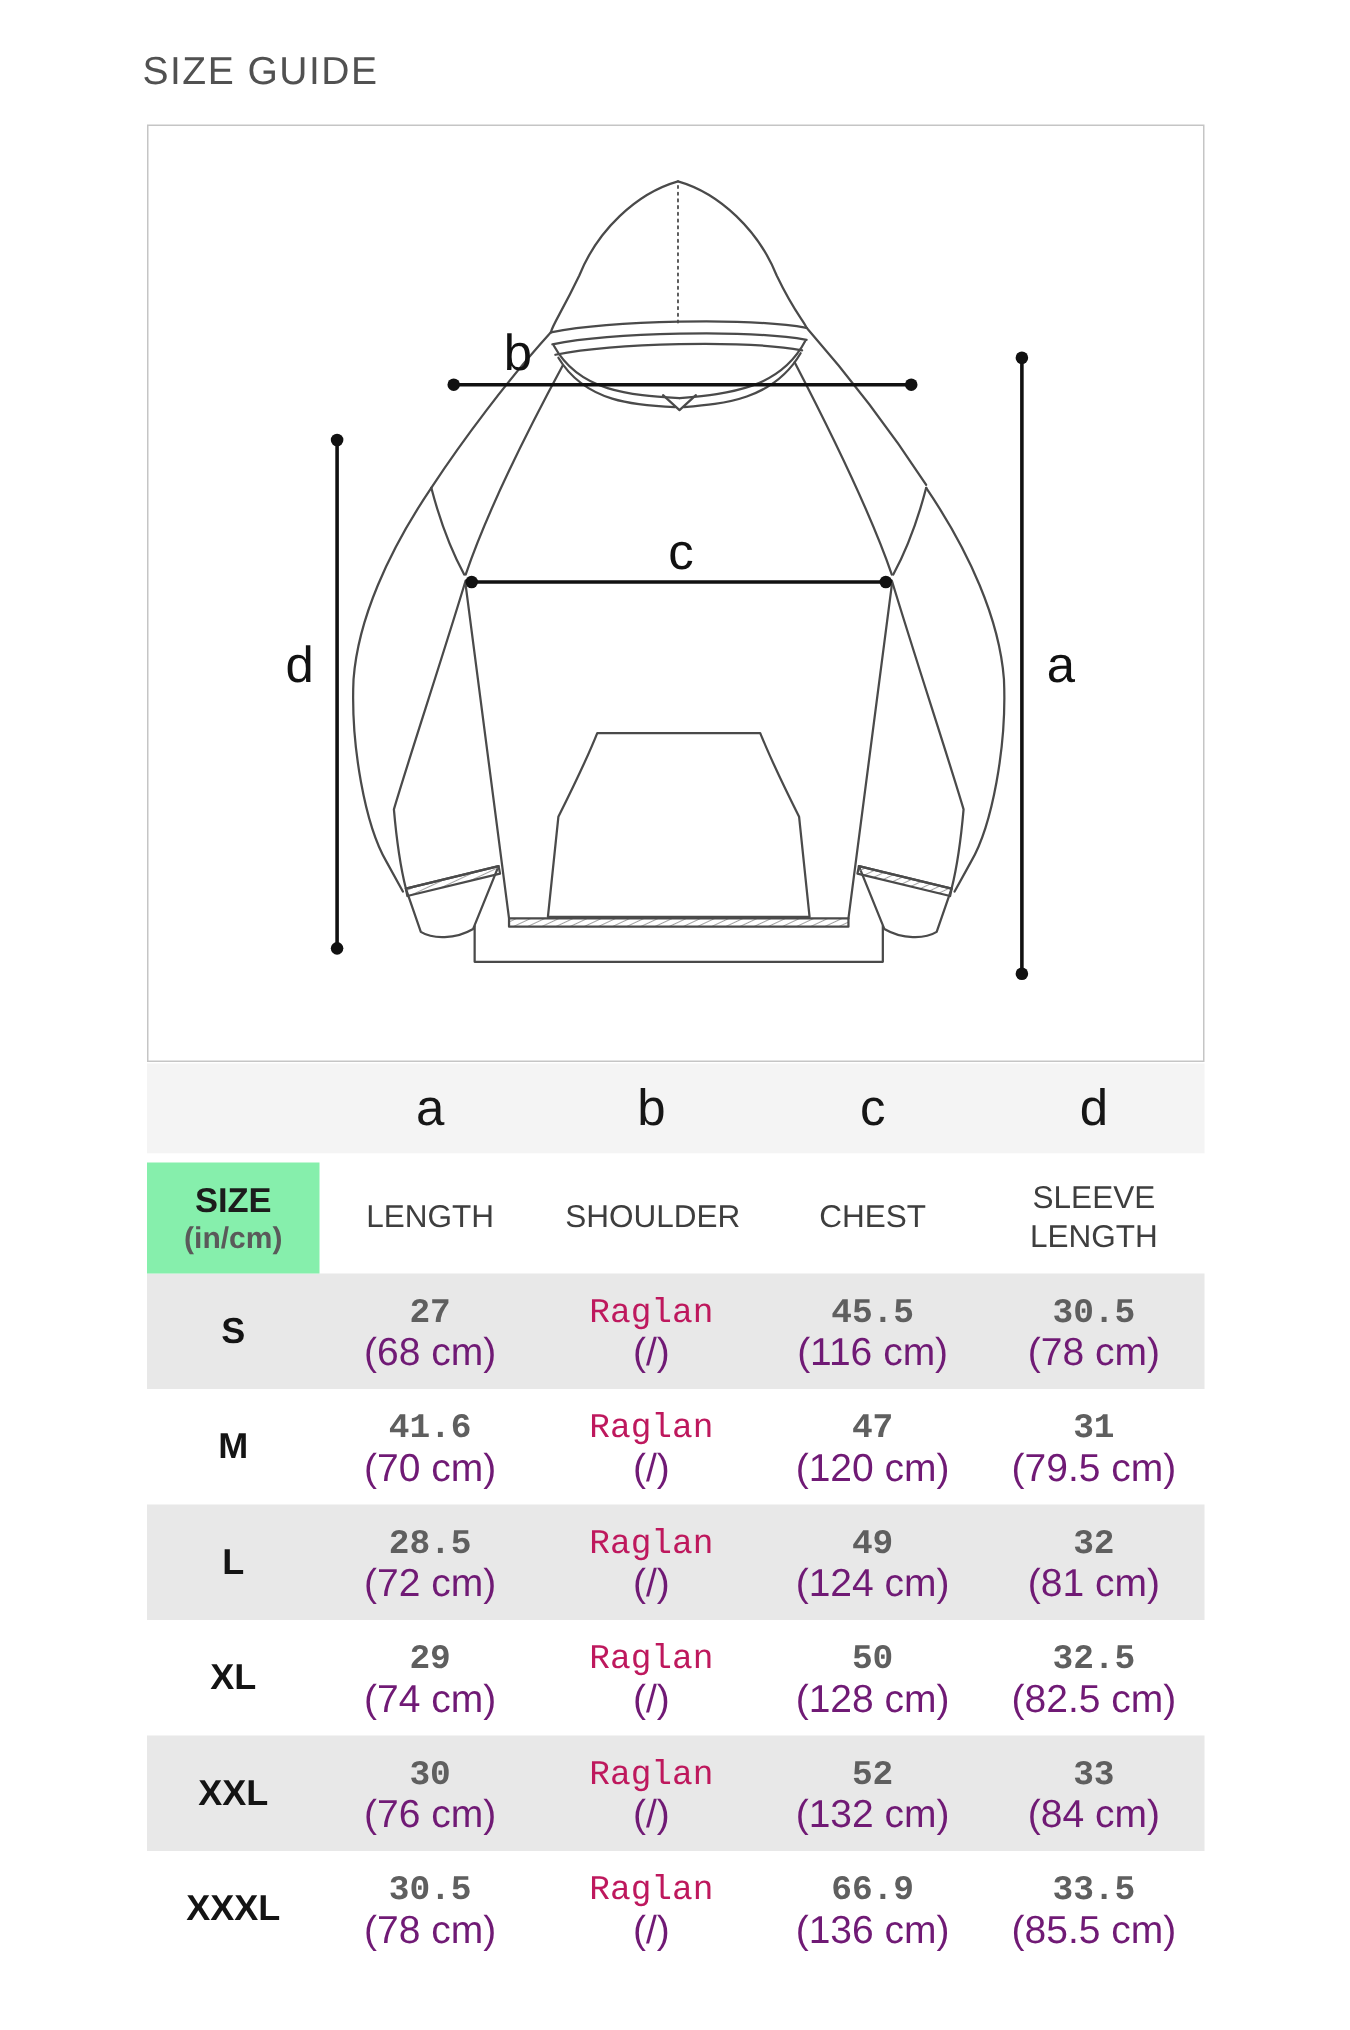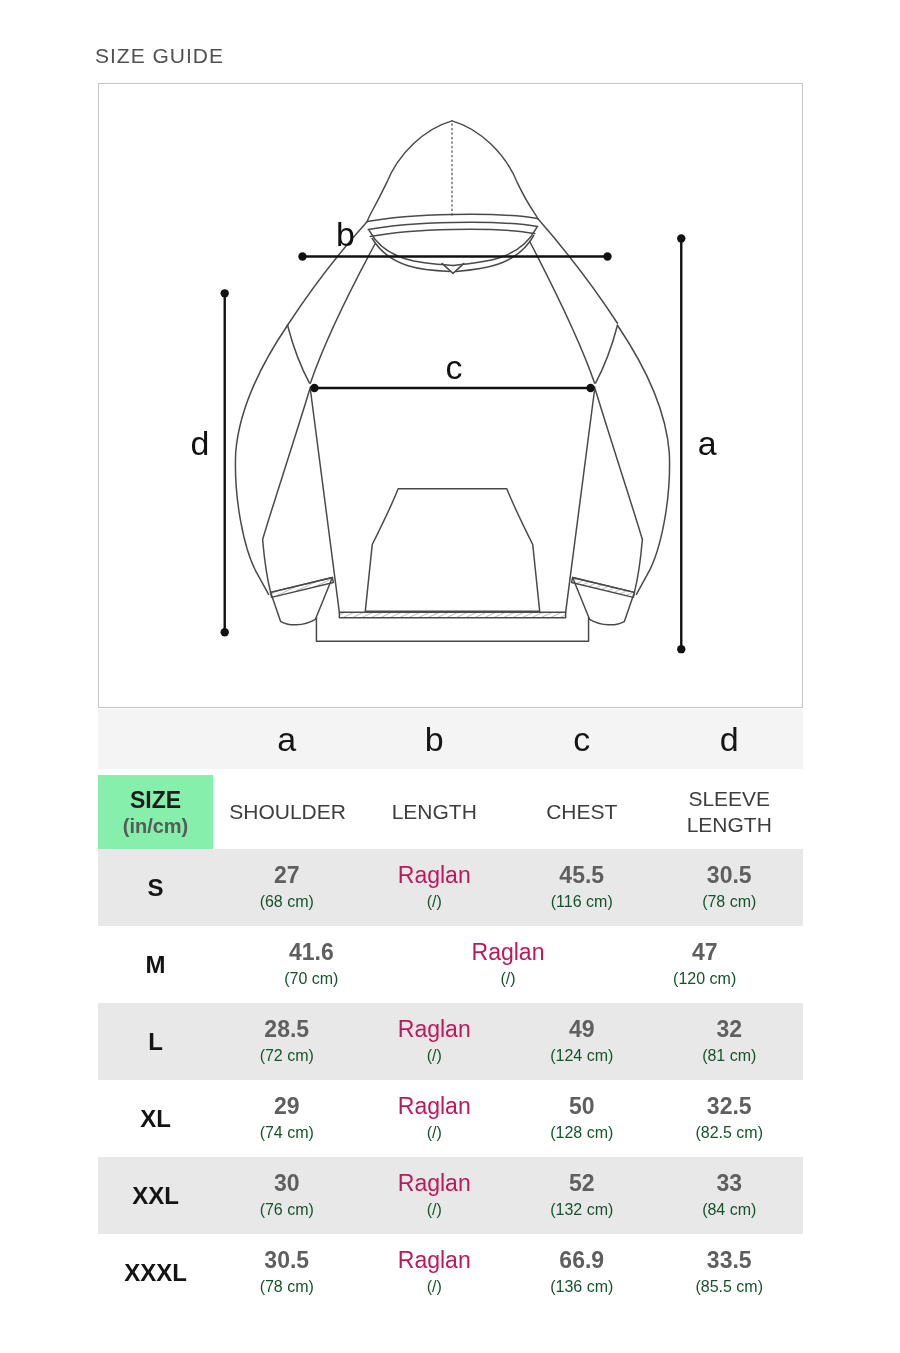--- a/index.html
+++ b/index.html
@@ -3,22 +3,22 @@
 <meta charset="utf-8">
 <style>
   * { margin:0; padding:0; box-sizing:border-box; }
   html,body { background:#ffffff; }
   body { font-family:"Liberation Sans", sans-serif; }
   .page {
     position:relative; width:900px; height:1353px; background:#fff;
     overflow:hidden;
   }
   .title {
-    position:absolute; left:95px; top:44px;
-    font-size:21px; font-weight:400; color:#515151; letter-spacing:1px;
+    position:absolute; left:95px; top:32px;
+    font-size:26px; font-weight:400; color:#515151; letter-spacing:1px;
   }
   .diagram-box {
     position:absolute; left:98px; top:83px; width:705px; height:625px;
     border:1px solid #c5c5c5; background:#fff;
   }
   .diagram-box svg { display:block; width:100%; height:100%; }
 
   .size-table { position:absolute; left:98px; top:709px; width:705px; }
 
   .letter-row {
@@ -45,22 +45,22 @@
 
   .data-row { display:flex; height:77px; background:#ffffff; }
   .data-row.shade { background:#e8e8e8; }
   .size-col {
     width:115px; display:flex; align-items:center; justify-content:center;
     font-size:24px; font-weight:700; color:#141414;
   }
   .cell {
     flex:1; display:flex; flex-direction:column; align-items:center; justify-content:center;
   }
-  .cell .main { font-size:23px; font-weight:600; color:#5f5f5f; line-height:27px; }
-  .cell .sub  { font-size:16px; font-weight:400; color:#14532d; line-height:25px; }
+  .cell .main { font-size:23px; font-weight:600; color:#5f5f5f; line-height:27px;font-family:Liberation Mono, monospace; }
+  .cell .sub  { font-size:26px; font-weight:400; color:#701a75; line-height:25px; }
   .data-row .cell:nth-child(3) .main { font-weight:400; color:#be185d; }
 </style>
 </head>
 <body>
 
 <div class="page">
 
   <div class="title">SIZE GUIDE</div>
 
   <div class="diagram-box">
@@ -155,24 +155,24 @@
     </div>
 
     <div class="gap"></div>
 
     <div class="header-row">
       <div class="size-head">
         <div class="t">SIZE</div>
         <div class="u">(in/cm)</div>
       </div>
       <div class="hcol">
-          <span>SHOULDER</span>
+          <span>LENGTH</span>
         </div>
       <div class="hcol">
-          <span>LENGTH</span>
+          <span>SHOULDER</span>
         </div>
       <div class="hcol">
           <span>CHEST</span>
         </div>
       <div class="hcol">
           <span>SLEEVE LENGTH</span>
         </div>
     </div>
 
     <div class="data-row shade">
@@ -202,20 +202,24 @@
         <div class="sub">(70 cm)</div>
       </div>
       <div class="cell">
         <div class="main">Raglan</div>
         <div class="sub">(/)</div>
       </div>
       <div class="cell">
         <div class="main">47</div>
         <div class="sub">(120 cm)</div>
       </div>
+      <div class="cell">
+        <div class="main">31</div>
+        <div class="sub">(79.5 cm)</div>
+      </div>
     </div>
 
     <div class="data-row shade">
       <div class="size-col">L</div>
       <div class="cell">
         <div class="main">28.5</div>
         <div class="sub">(72 cm)</div>
       </div>
       <div class="cell">
         <div class="main">Raglan</div>

